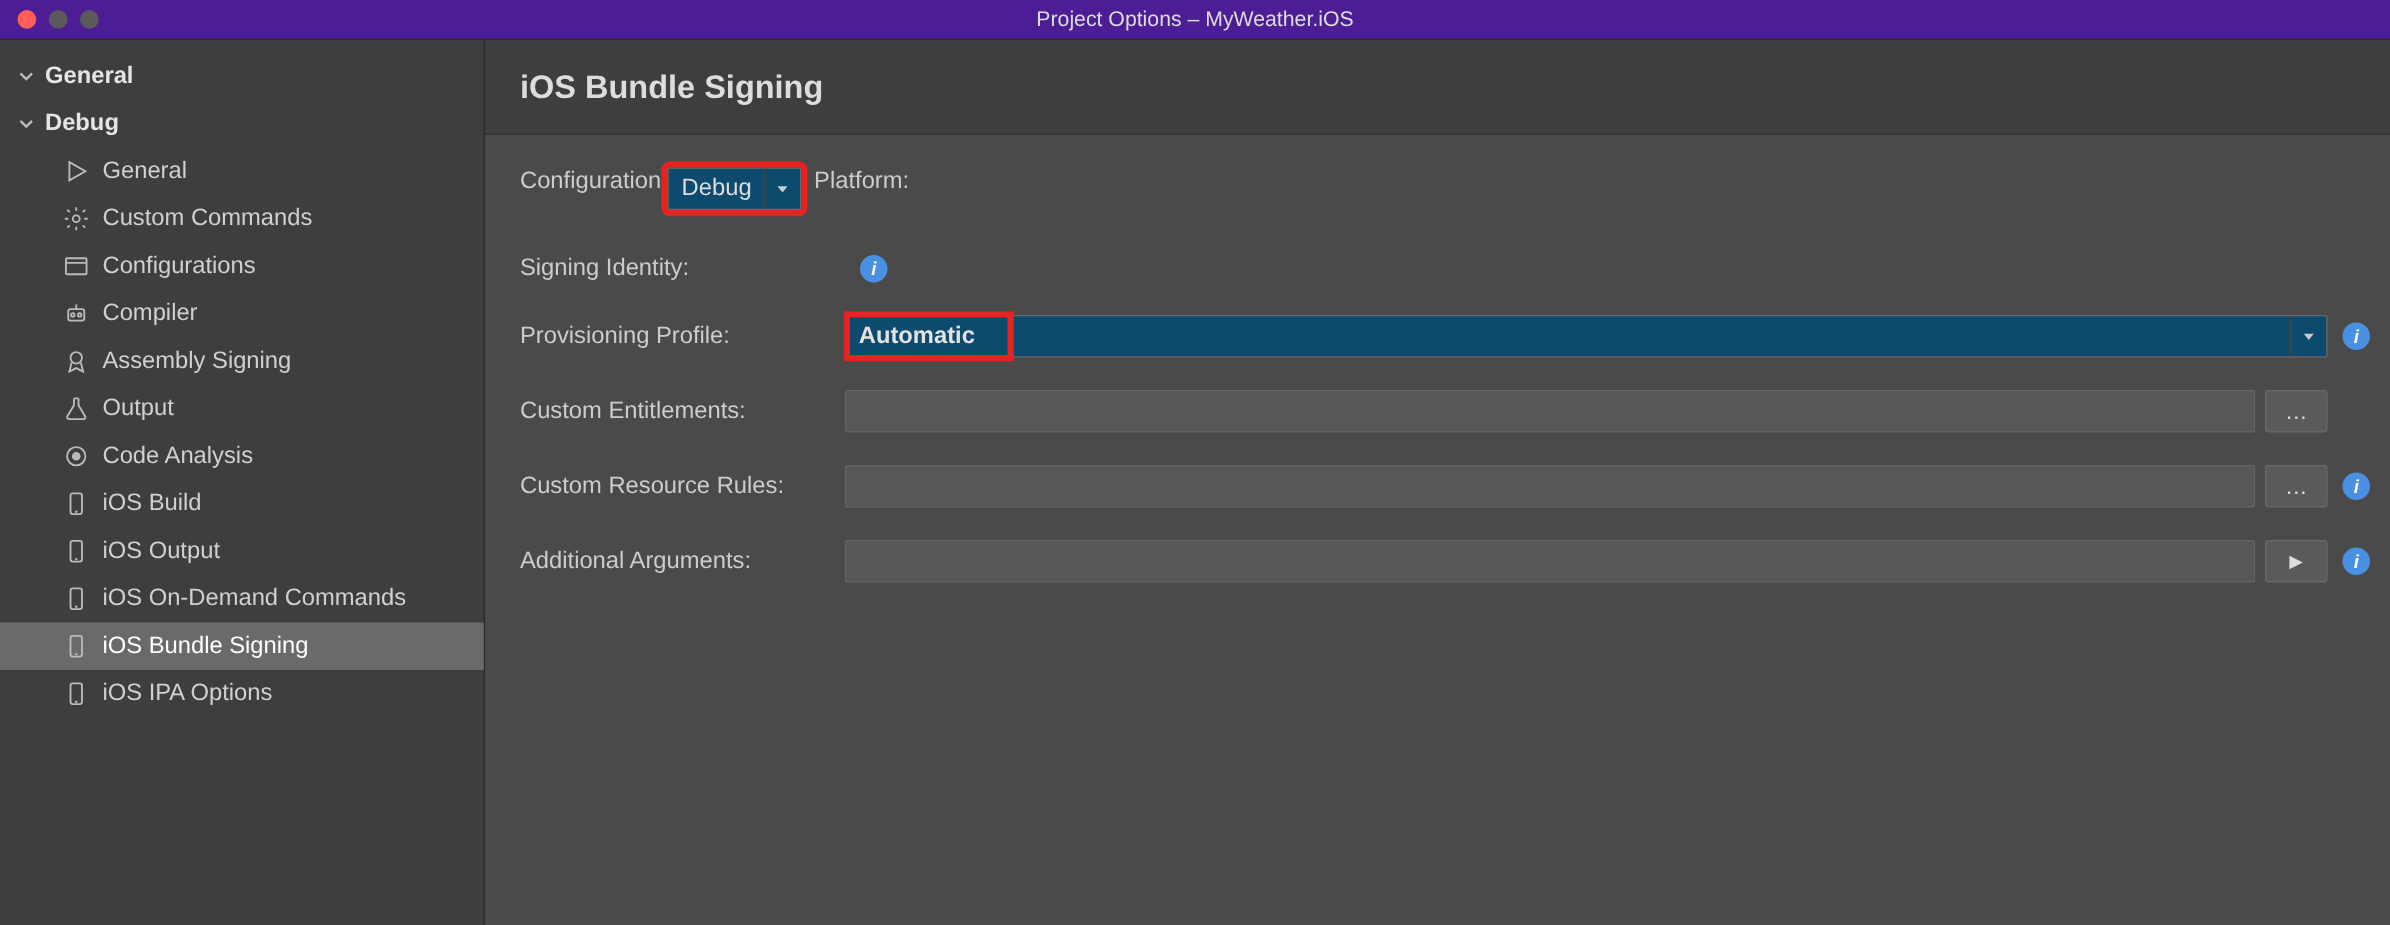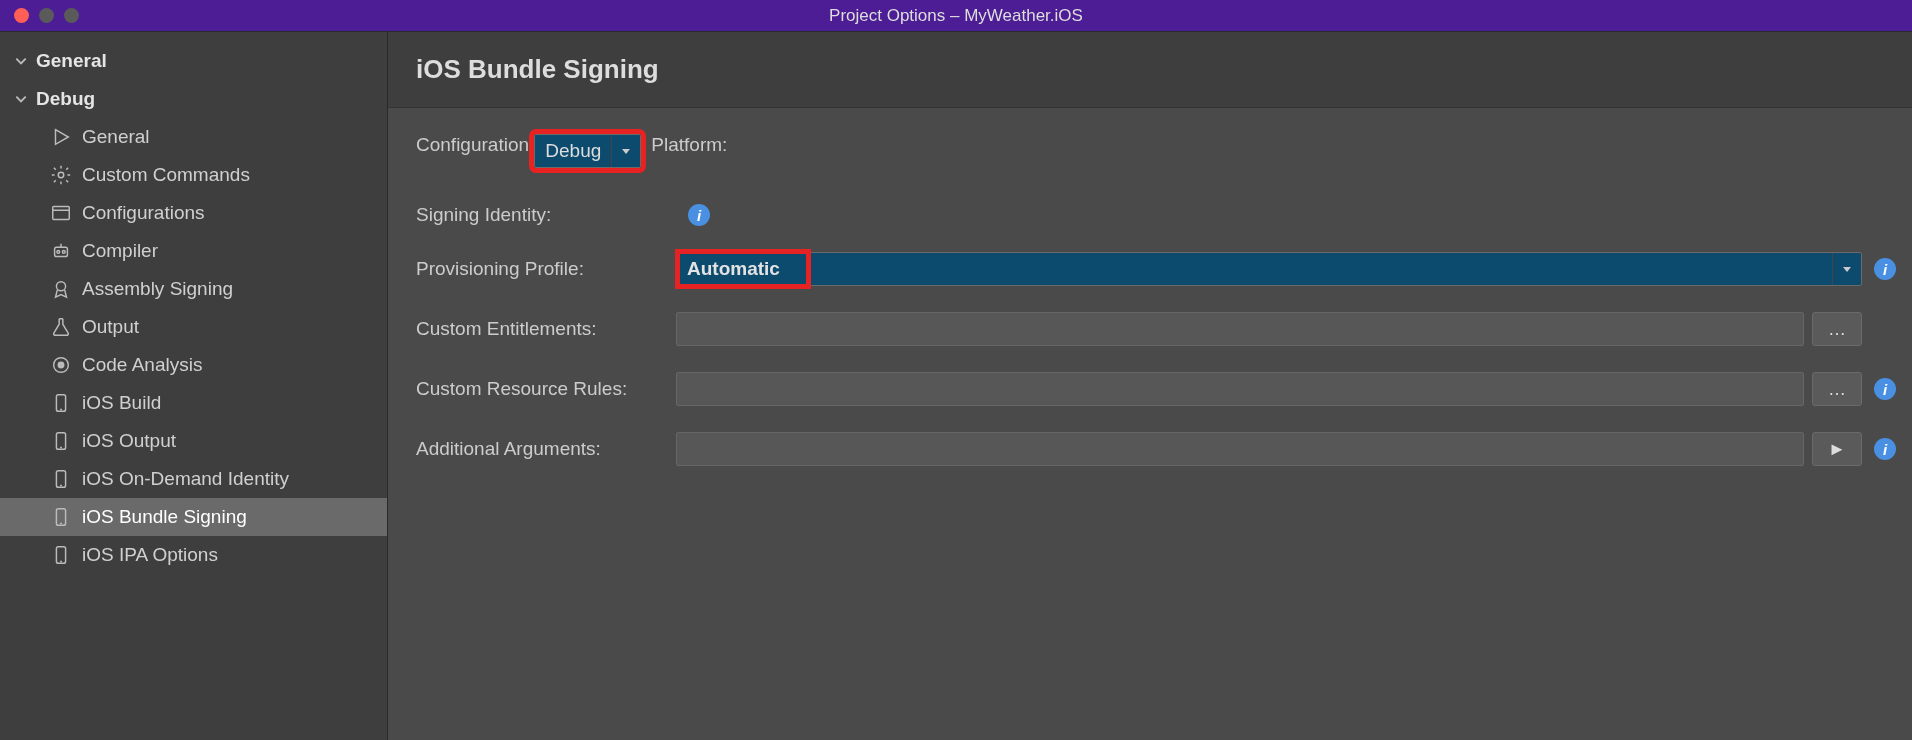--- a/index.html
+++ b/index.html
@@ -270,21 +270,21 @@
           <rect x="7" y="3" width="10" height="18" rx="2"></rect>
           <line x1="11" y1="19" x2="13" y2="19"></line>
         </svg>
       <span>iOS Output</span>
     </div>
     <div class="sidebar-item">
       <svg class="icon" viewBox="0 0 24 24">
           <rect x="7" y="3" width="10" height="18" rx="2"></rect>
           <line x1="11" y1="19" x2="13" y2="19"></line>
         </svg>
-      <span>iOS On-Demand Identity</span>
+      <span>iOS On-Demand Commands</span>
     </div>
     <div class="sidebar-item selected">
       <svg class="icon" viewBox="0 0 24 24">
           <rect x="7" y="3" width="10" height="18" rx="2"></rect>
           <line x1="11" y1="19" x2="13" y2="19"></line>
         </svg>
       <span>iOS Bundle Signing</span>
     </div>
     <div class="sidebar-item">
       <svg class="icon" viewBox="0 0 24 24">

